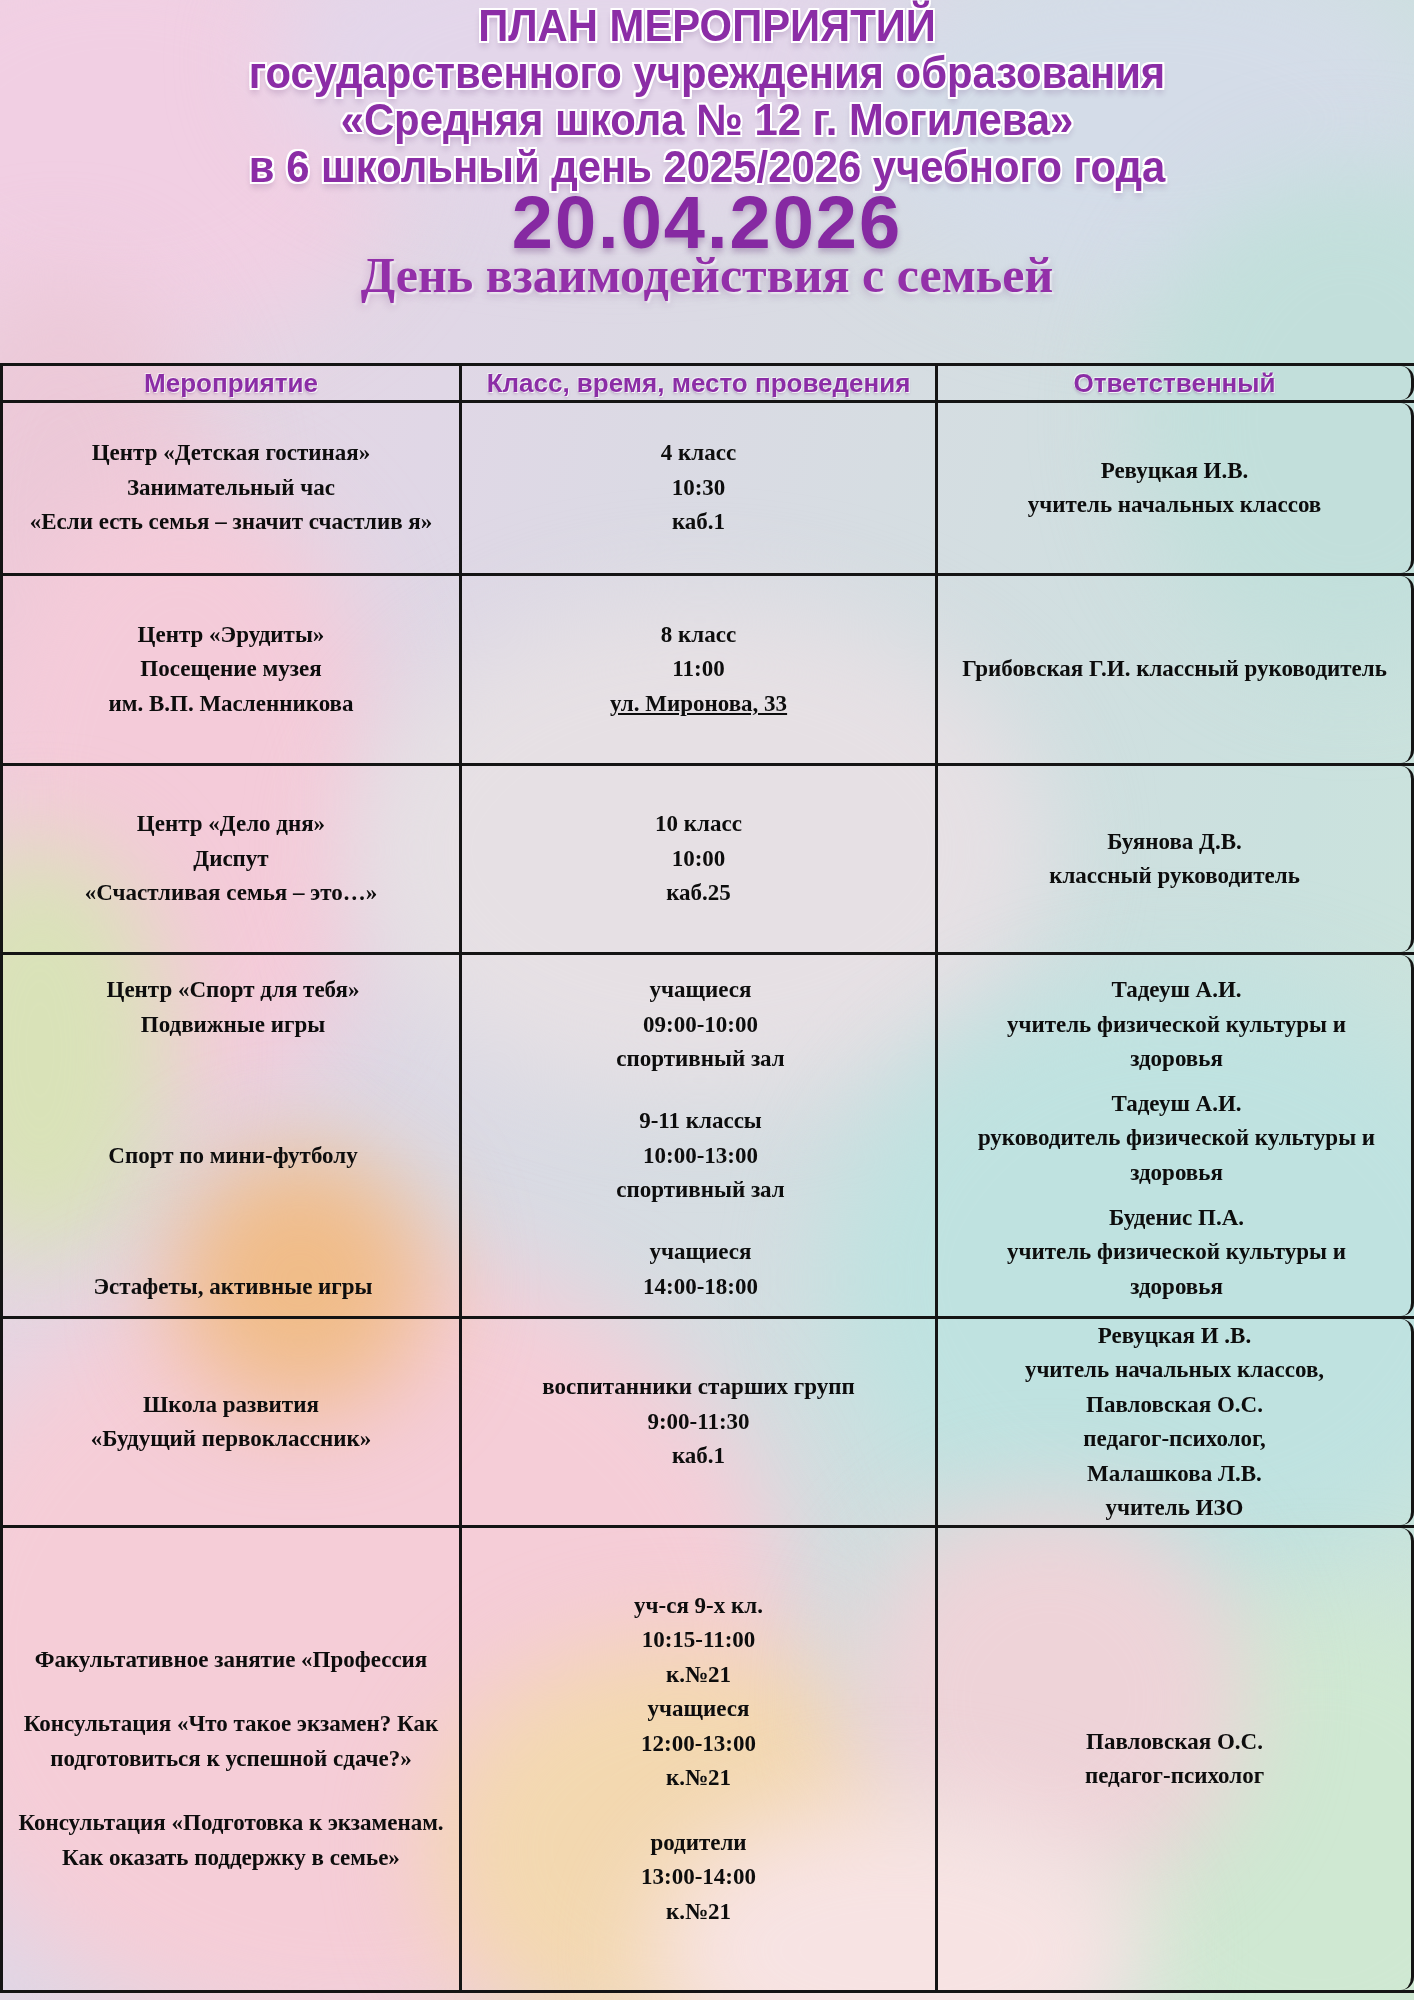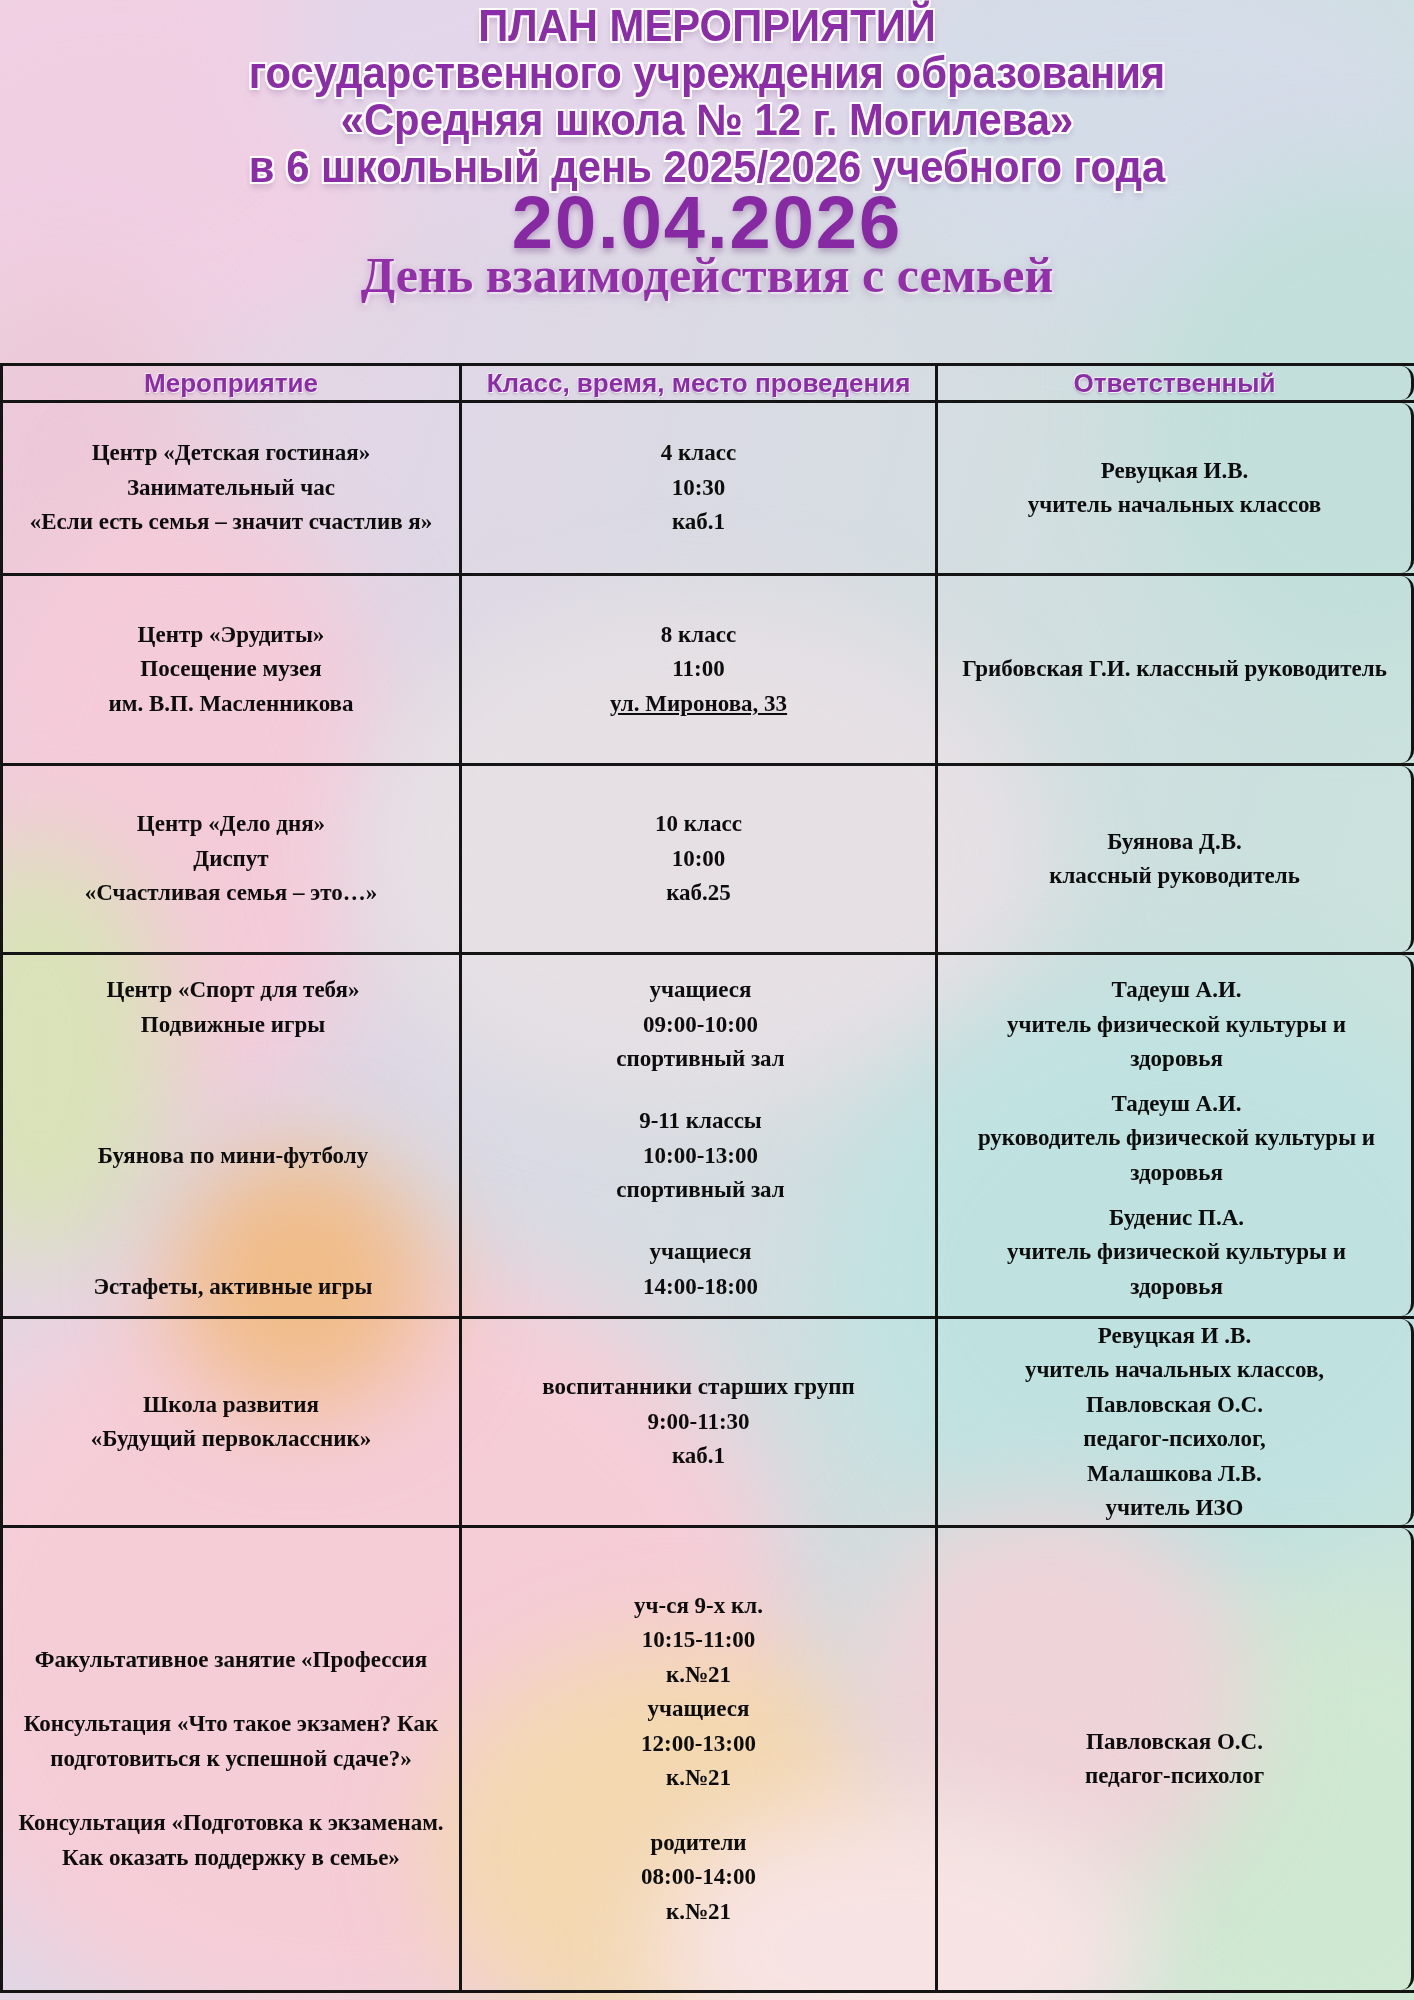--- a/index.html
+++ b/index.html
@@ -183,21 +183,21 @@
           </div>
         </div>
       </div>
       <div class="trow spread" style="height: 364px;">
         <div class="tcell c1">
           <div class="group">
             <div class="line">Центр «Спорт для тебя»</div>
             <div class="line">Подвижные игры</div>
           </div>
           <div class="group">
-            <div class="line">Буянова по мини-футболу</div>
+            <div class="line">Спорт по мини-футболу</div>
           </div>
           <div class="group">
             <div class="line">Эстафеты, активные игры</div>
           </div>
         </div>
         <div class="tcell c2">
           <div class="group">
             <div class="line">учащиеся</div>
             <div class="line">09:00-10:00</div>
             <div class="line">спортивный зал</div>
@@ -273,21 +273,21 @@
           <div class="group">
             <div class="line">уч-ся 9-х кл.</div>
             <div class="line">10:15-11:00</div>
             <div class="line">к.№21</div>
             <div class="line">учащиеся</div>
             <div class="line">12:00-13:00</div>
             <div class="line">к.№21</div>
           </div>
           <div class="group">
             <div class="line">родители</div>
-            <div class="line">08:00-14:00</div>
+            <div class="line">13:00-14:00</div>
             <div class="line">к.№21</div>
           </div>
         </div>
         <div class="tcell c3">
           <div class="group">
             <div class="line">Павловская О.С.</div>
             <div class="line">педагог-психолог</div>
           </div>
         </div>
       </div>

